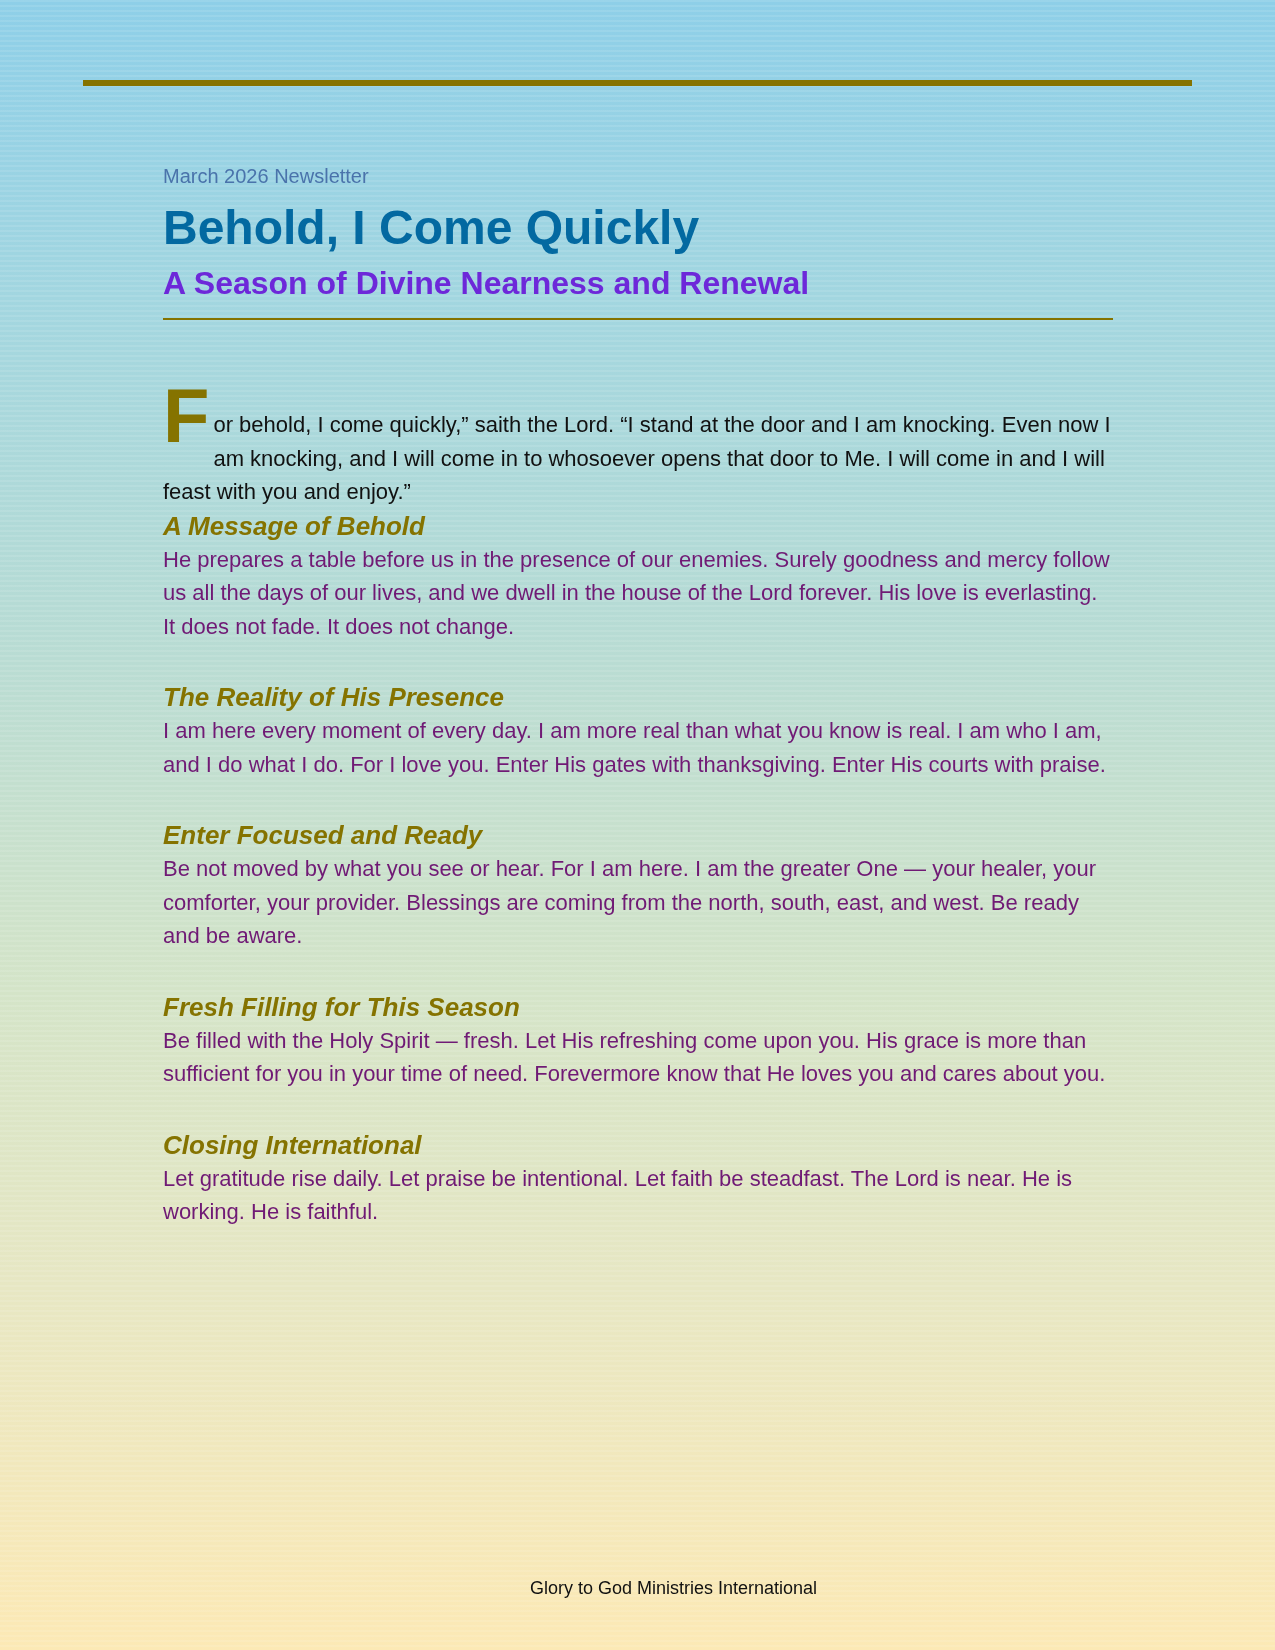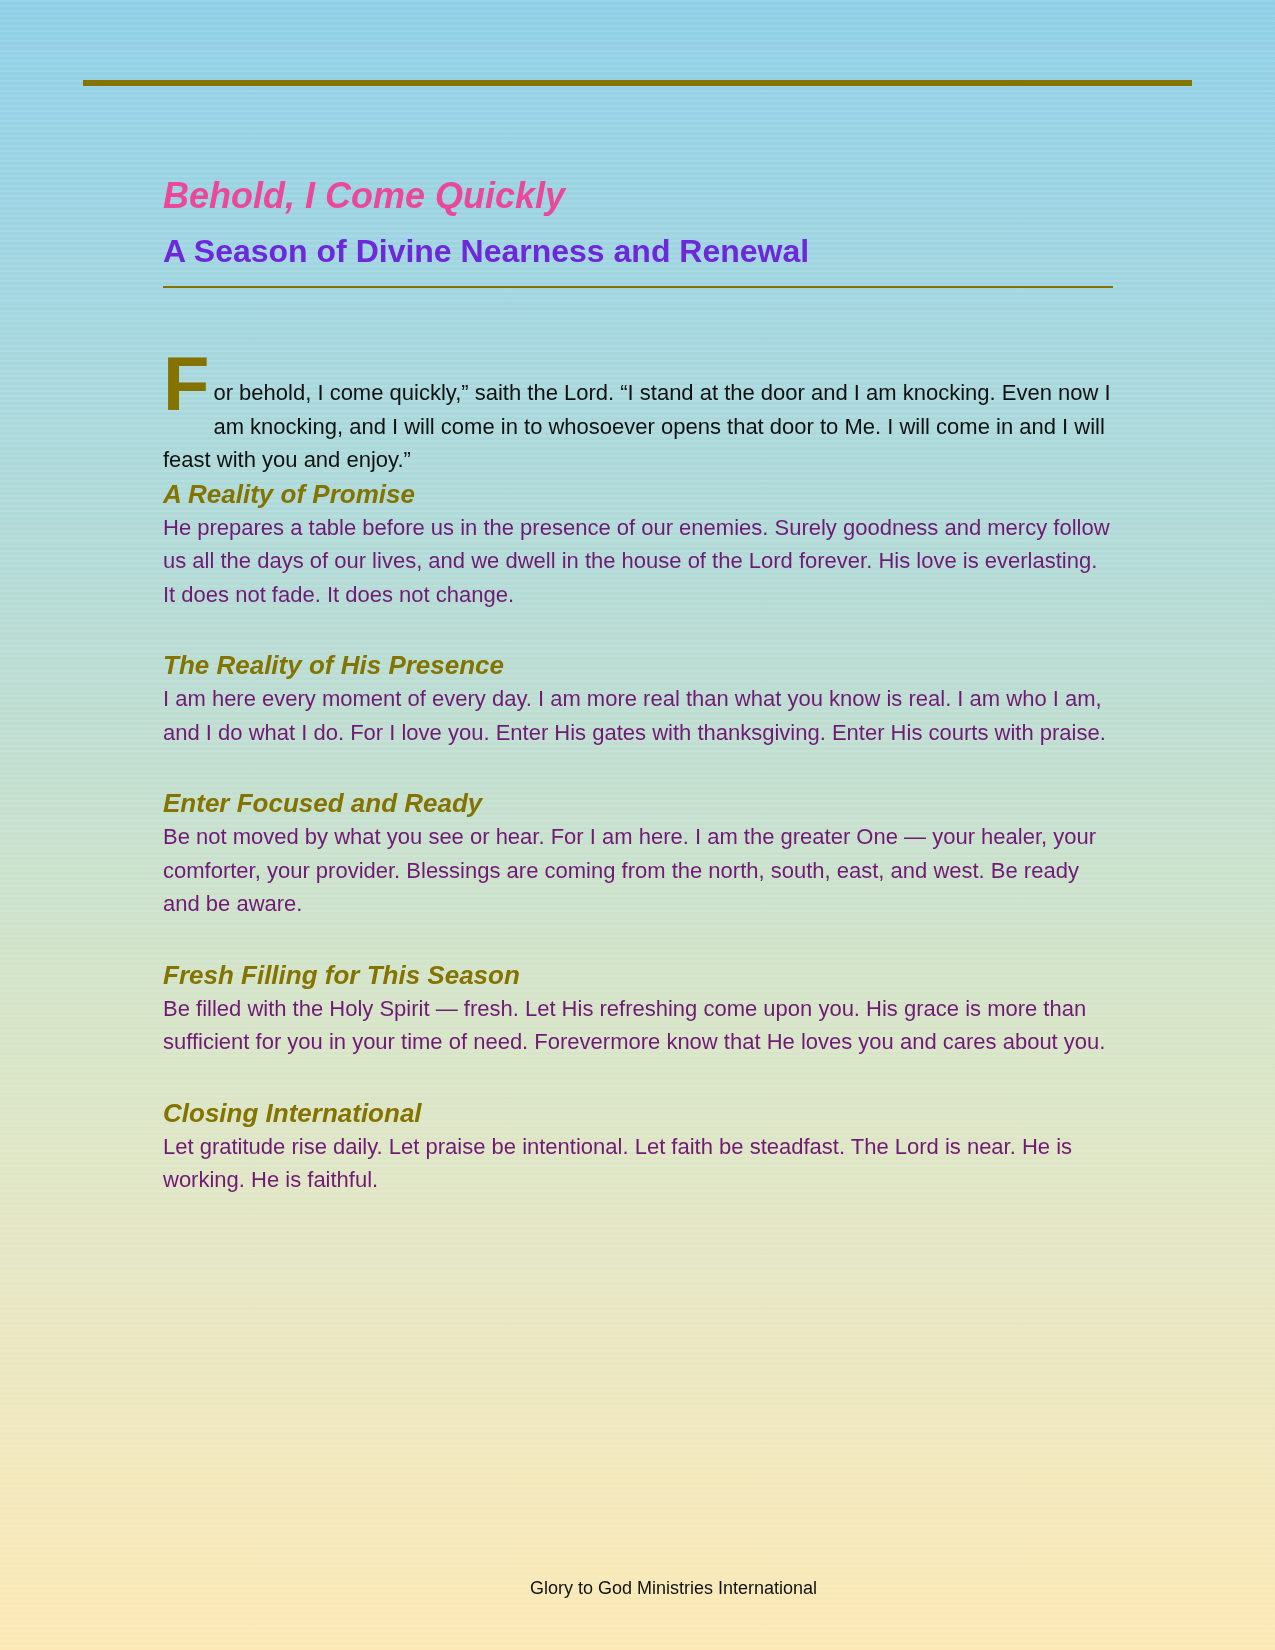--- a/index.html
+++ b/index.html
@@ -20,21 +20,21 @@
     position: absolute; left: 83px; top: 80px; width: 1109px; height: 6px;
     background: #857300;
   }
   .content {
     position: absolute; left: 163px; top: 160px; width: 950px;
   }
   .kicker {
     color: #4a73ab; font-size: 20px; margin: 0; line-height: 32px;
   }
   .title {
-    color: #ec4899; font-size: 36px; font-weight: bold; margin: 6px 0 0 0; line-height: 60px; font-style: italic;
+    color: #0369a1; font-size: 48px; font-weight: bold; margin: 6px 0 0 0; line-height: 60px;
   }
   .subtitle {
     color: #6d28d9; font-size: 32px; font-weight: bold; margin: 2px 0 0 0; line-height: 46px;
   }
   .sub-rule {
     height: 2px; background: #857300; width: 950px; margin-top: 12px;
   }
   .intro {
     margin-top: 56px; font-size: 22px; line-height: 33.5px; color: #111;
   }
@@ -55,31 +55,32 @@
     font-size: 18px; color: #111; padding-left: 36px;
   }
 </style>
 </head>
 <body>
 
 <div class="stripes"></div>
 <div class="top-rule"></div>
 
 <div class="content">
+  <p class="kicker">March 2026 Newsletter</p>
   <h1 class="title">Behold, I Come Quickly</h1>
   <h2 class="subtitle">A Season of Divine Nearness and Renewal</h2>
   <div class="sub-rule"></div>
 
   <div class="intro">
     <span class="dropcap">F</span>
     <div class="intro-text">or behold, I come quickly,” saith the Lord. “I stand at the door and I am knocking. Even now I am knocking, and I will come in to whosoever opens that door to Me. I will come in and I will feast with you and enjoy.”</div>
   </div>
 
   <div class="section first">
-    <h2>A Reality of Promise</h2>
+    <h2>A Message of Behold</h2>
     <p>He prepares a table before us in the presence of our enemies. Surely goodness and mercy follow us all the days of our lives, and we dwell in the house of the Lord forever. His love is everlasting. It does not fade. It does not change.</p>
   </div>
   <div class="section">
     <h2>The Reality of His Presence</h2>
     <p>I am here every moment of every day. I am more real than what you know is real. I am who I am, and I do what I do. For I love you. Enter His gates with thanksgiving. Enter His courts with praise.</p>
   </div>
   <div class="section">
     <h2>Enter Focused and Ready</h2>
     <p>Be not moved by what you see or hear. For I am here. I am the greater One — your healer, your comforter, your provider. Blessings are coming from the north, south, east, and west. Be ready and be aware.</p>
   </div>

